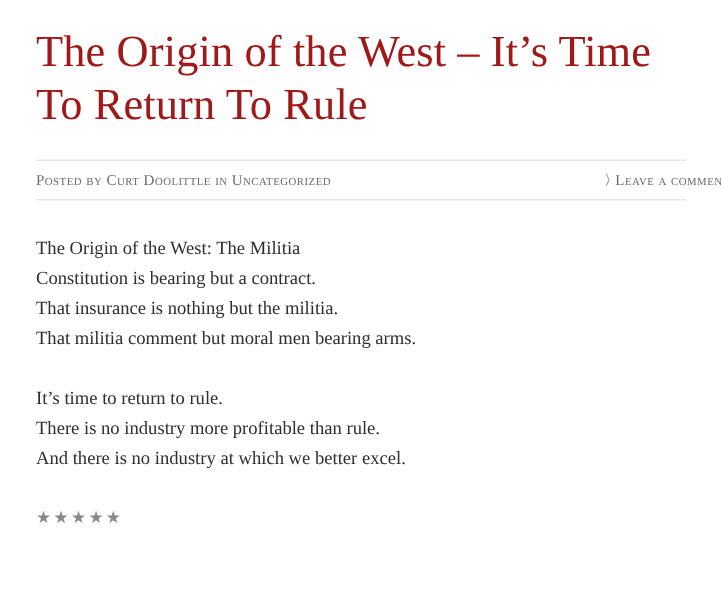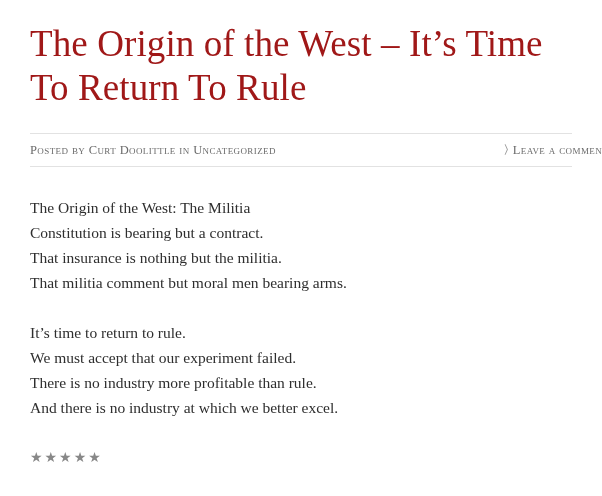--- a/index.html
+++ b/index.html
@@ -116,20 +116,19 @@
 
   <div class="post-body">
     <p>
       <span class="line">The Origin of the West: The Militia</span>
       <span class="line">Constitution is bearing but a contract.</span>
       <span class="line">That insurance is nothing but the militia.</span>
       <span class="line">That militia comment but moral men bearing arms.</span>
     </p>
     <p>
       <span class="line">It’s time to return to rule.</span>
-      <span class="line">We must accept that our experiment failed.</span>
       <span class="line">There is no industry more profitable than rule.</span>
       <span class="line">And there is no industry at which we better excel.</span>
     </p>
     <div class="rating-row">★★★★★</div>
   </div>
 
 </div>
 
 </body></html>

